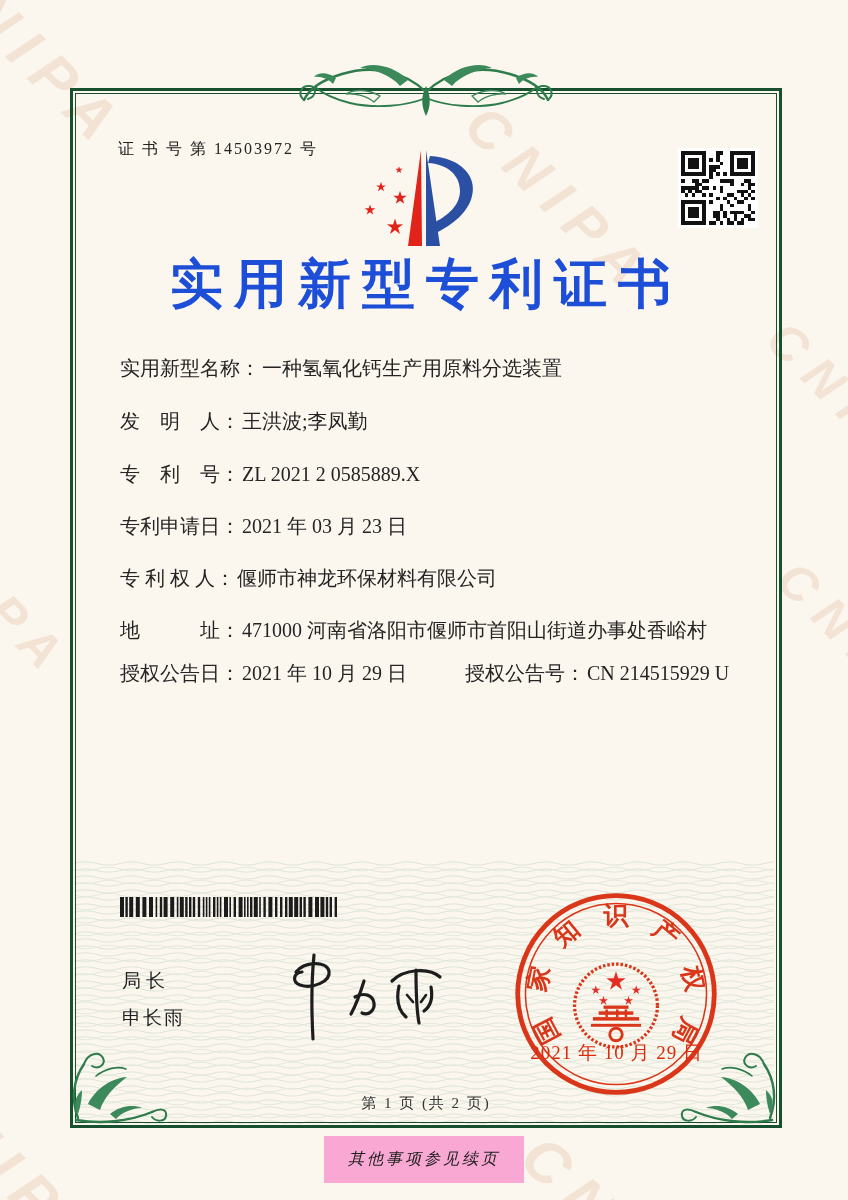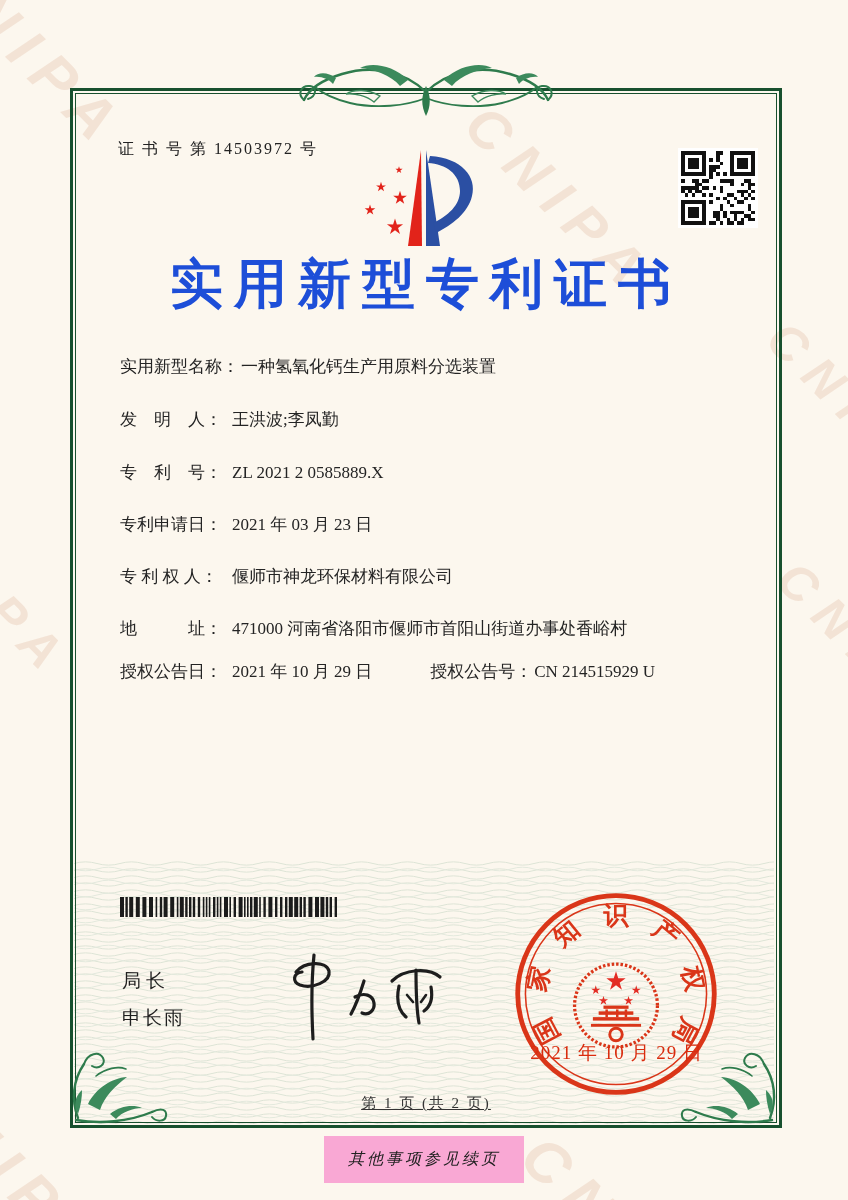--- a/index.html
+++ b/index.html
@@ -47,21 +47,21 @@
     font-size:16px;letter-spacing:2px;color:#222;
   }
   .logo{position:absolute;left:350px;top:144px;width:144px;height:110px;z-index:4;}
   .qr{position:absolute;left:678px;top:148px;width:80px;height:80px;background:#fff;padding:3px;z-index:4;box-sizing:border-box;}
   .qr svg{display:block;width:74px;height:74px;}
   .title{
     position:absolute;left:90px;width:672px;top:249px;z-index:4;
     text-align:center;font-size:53px;font-weight:bold;letter-spacing:11px;color:#1d4ed8;
   }
   
-  .field{position:absolute;left:120px;z-index:4;font-size:17px;color:#242424;white-space:nowrap;}
+  .field{position:absolute;left:120px;z-index:4;font-size:20px;color:#242424;white-space:nowrap;}
   .field .lab{display:inline-block;min-width:110px;}
   .field .val{margin-left:2px;}
   .f1{top:355px;} .f2{top:408px;} .f3{top:461px;} .f4{top:513px;}
   .f5{top:565px;} .f6{top:617px;} .f7{top:660px;}
   .f7 .pair2{margin-left:58px;}
   
   .body-text{
     position:absolute;left:120px;top:698px;width:634px;z-index:4;
     font-size:17px;line-height:26px;font-style:italic;color:#2a2a2a;
     text-align:justify;
@@ -75,21 +75,21 @@
   .sig-image{position:absolute;left:252px;top:945px;width:205px;height:100px;z-index:4;}
   
   .seal{position:absolute;left:510px;top:888px;width:212px;height:212px;z-index:5;opacity:.95;}
   .seal-date{
     position:absolute;left:524px;top:1040px;width:185px;z-index:6;
     text-align:center;font-size:19px;color:#d92c0e;letter-spacing:1px;white-space:nowrap;
   }
   
   .page-number{
     position:absolute;left:90px;width:672px;top:1094px;z-index:4;
-    text-align:center;font-size:15px;letter-spacing:2px;color:#333;text-decoration:underline;
+    text-align:center;font-size:15px;letter-spacing:2px;color:#333;
   }
   .continuation{
     position:absolute;left:424px;top:1136px;transform:translateX(-50%);z-index:4;
     background:#f9a8d4;padding:13px 24px;font-size:16px;font-style:italic;
     letter-spacing:3px;color:#222;white-space:nowrap;
   }
 </style>
 </head>
 <body>
 

